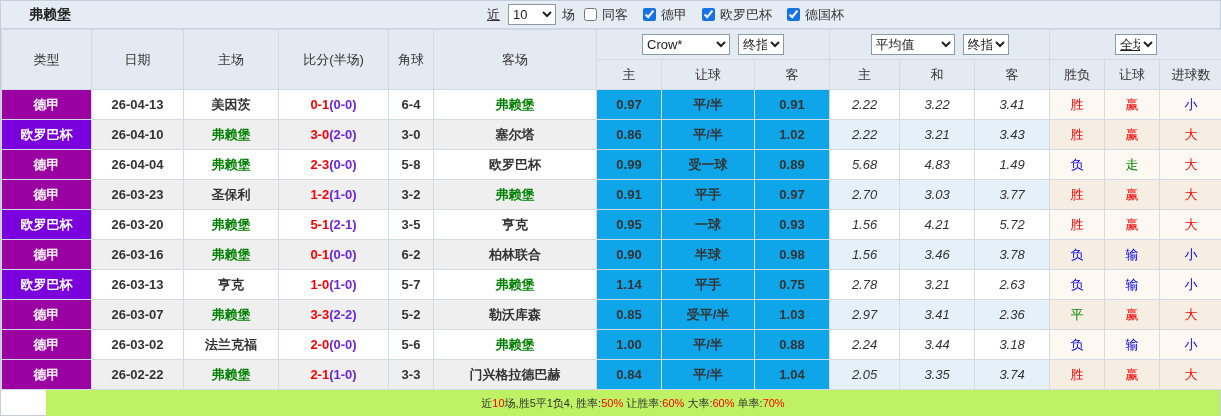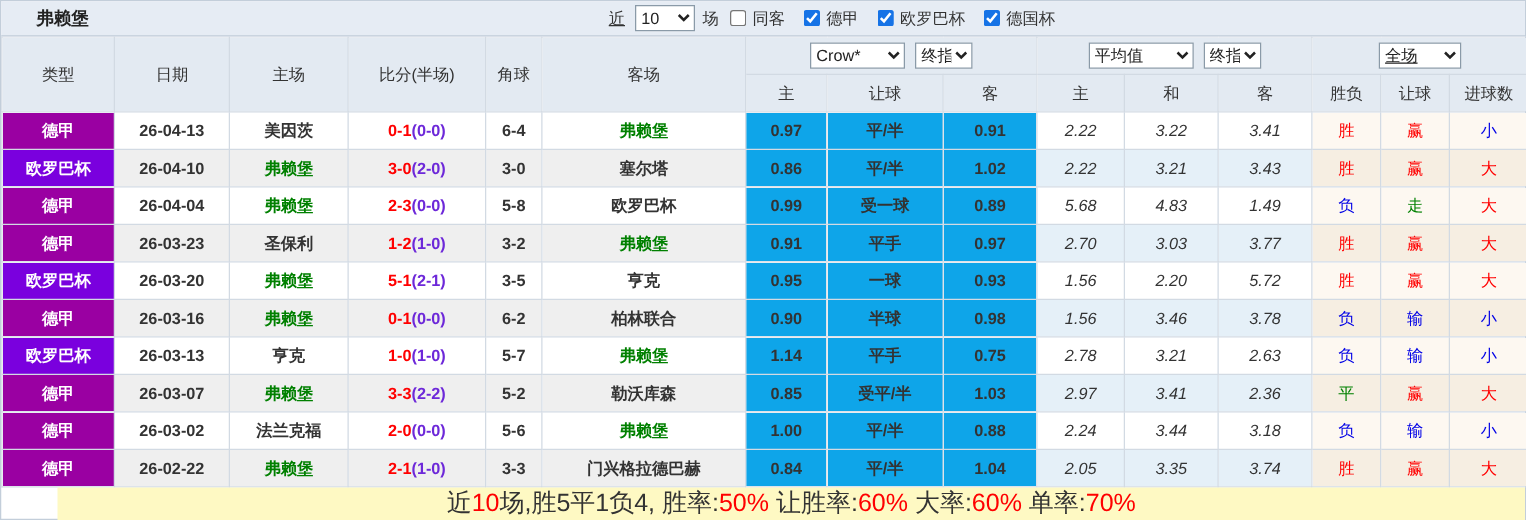--- a/index.html
+++ b/index.html
@@ -16,38 +16,38 @@
   .count-select { width:48px; margin:0 3px; }
   .filterbar label { margin-right:6px; }
   input[type=checkbox] { width:13px; height:13px; accent-color:#1673E6; margin:0 2px 0 6px; vertical-align:middle; }
 
   
   table.grid { border-collapse:collapse; table-layout:fixed; width:1221px; }
   th, td { border:1px solid #D2DAE3; text-align:center; padding:0; overflow:hidden; }
   thead th { background:#E3EAF2; font-weight:normal; color:#333; height:30px; }
   thead tr.sel-row th { height:30px; }
   .sel-wrap { display:flex; justify-content:center; align-items:center; gap:8px; }
-  .sel-company { width:76px; } .sel-stage { width:46px; } .sel-avg { width:84px; } .sel-scope { width:66px;text-decoration:underline; }
+  .sel-company { width:88px; } .sel-stage { width:46px; } .sel-avg { width:84px; } .sel-scope { width:42px;text-decoration:underline; }
   tbody td { height:30px; }
   td.col-type { color:#fff; font-weight:bold; }
   .lg-a { background:#9A00A2; }
   .lg-b { background:#7A00DE; }
   .left-col { background:#fff;font-weight:bold; }
   tbody tr:nth-child(even) .left-col { background:#EFEFEF; }
   .odds-col { background:#0ea5e9;font-weight:bold; }
   .avg-col  { background:#FFFFFF;font-style:italic; }
   tbody tr:nth-child(even) .avg-col { background:#E5F0F8; }
   .res-col  { background:#FDF8F1; }
   tbody tr:nth-child(even) .res-col { background:#F6EEE2; }
   .team-self { color:#008000; }
   .sc { color:#FF0000; } .half { color:#6d28d9; }
   .c-red { color:#FF0000; } .c-blue { color:#0000E6; } .c-green { color:#008000; }
 
   
-  .footer { height:27px; line-height:27px; text-align:center; font-size:20px; color:#333; background:#fef9c3;margin-left:45px; }
+  .footer { height:27px; line-height:27px; text-align:center; font-size:11px; color:#333; background:#bef264;margin-left:45px; }
   .fr { color:#FF0000; }
 </style>
 </head>
 <body>
 
 <div class="panel">
 
   <div class="topbar">
     <span class="title">弗赖堡</span>
     <div class="filterbar">
@@ -206,21 +206,21 @@
       <td class="col-type lg-b">欧罗巴杯</td>
       <td class="left-col">26-03-20</td>
       <td class="left-col team-self">弗赖堡</td>
       <td class="left-col"><span class="sc">5-1</span><span class="half">(2-1)</span></td>
       <td class="left-col">3-5</td>
       <td class="left-col">亨克</td>
       <td class="odds-col">0.95</td>
       <td class="odds-col">一球</td>
       <td class="odds-col">0.93</td>
       <td class="avg-col">1.56</td>
-      <td class="avg-col">2.20</td>
+      <td class="avg-col">4.21</td>
       <td class="avg-col">5.72</td>
       <td class="res-col c-red">胜</td>
       <td class="res-col c-red">赢</td>
       <td class="res-col c-red">大</td>
     </tr>
         <tr>
       <td class="col-type lg-a">德甲</td>
       <td class="left-col">26-03-16</td>
       <td class="left-col team-self">弗赖堡</td>
       <td class="left-col"><span class="sc">0-1</span><span class="half">(0-0)</span></td>

